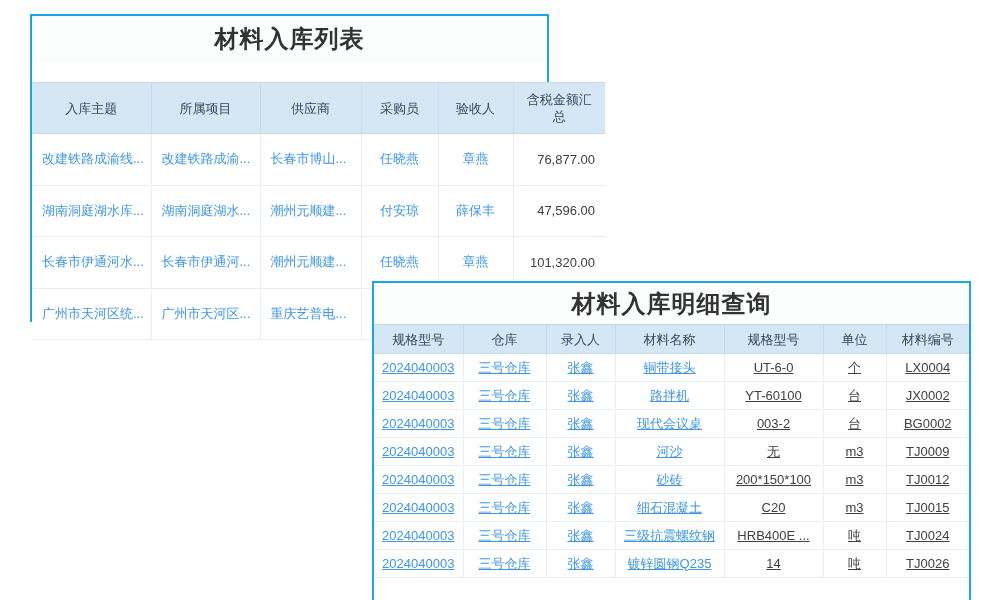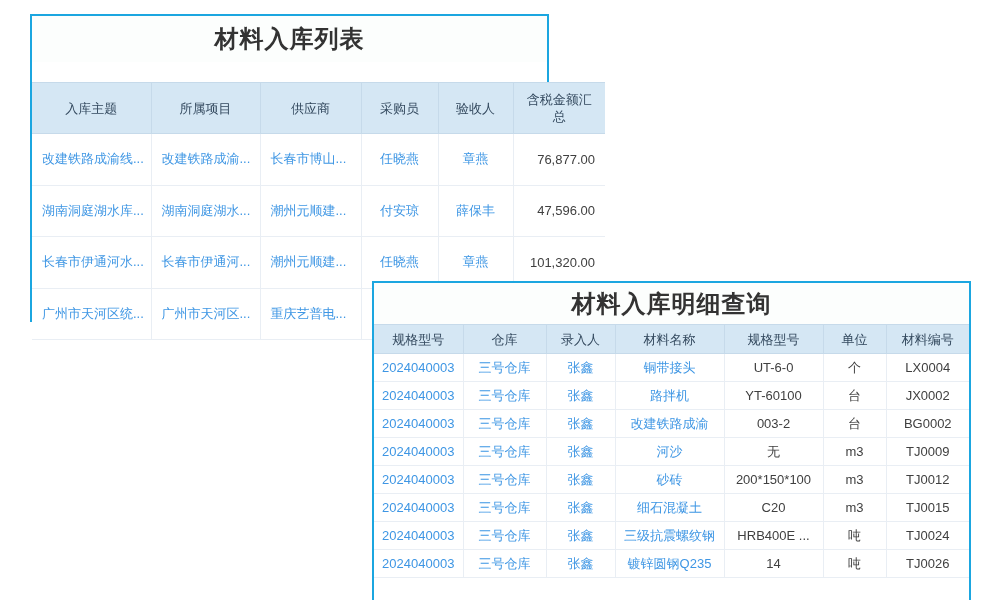--- a/index.html
+++ b/index.html
@@ -42,21 +42,21 @@
     border:1px solid var(--head-border);text-align:center;
     padding:0 13px;line-height:17px;overflow:hidden;
   }
   .t1 th{height:50px;}
   .t2 th{height:28px;white-space:nowrap;padding:0 4px;}
   .tbl td{
     border:1px solid var(--cell-border);color:var(--link-text);
     text-align:center;padding:0 6px;white-space:nowrap;overflow:hidden;
     background:#ffffff;
   }
-  .t2 td{height:27px;}
+  .t2 td{height:27px;text-decoration:underline;}
   
   .t1 td:nth-child(1),.t1 td:nth-child(2),.t1 td:nth-child(3){
     text-align:left;padding-left:10px;
   }
   .t1 td:nth-child(6){
     text-align:right;color:var(--value-text);padding-right:10px;
   }
   
   .t2 td:nth-child(5),.t2 td:nth-child(6),.t2 td:nth-child(7){
     color:var(--value-text);
@@ -165,21 +165,21 @@
           <td>张鑫</td>
           <td>路拌机</td>
           <td>YT-60100</td>
           <td>台</td>
           <td>JX0002</td>
         </tr>
         <tr>
           <td>2024040003</td>
           <td>三号仓库</td>
           <td>张鑫</td>
-          <td>改建铁路成渝</td>
+          <td>现代会议桌</td>
           <td>003-2</td>
           <td>台</td>
           <td>BG0002</td>
         </tr>
         <tr>
           <td>2024040003</td>
           <td>三号仓库</td>
           <td>张鑫</td>
           <td>河沙</td>
           <td>无</td>

